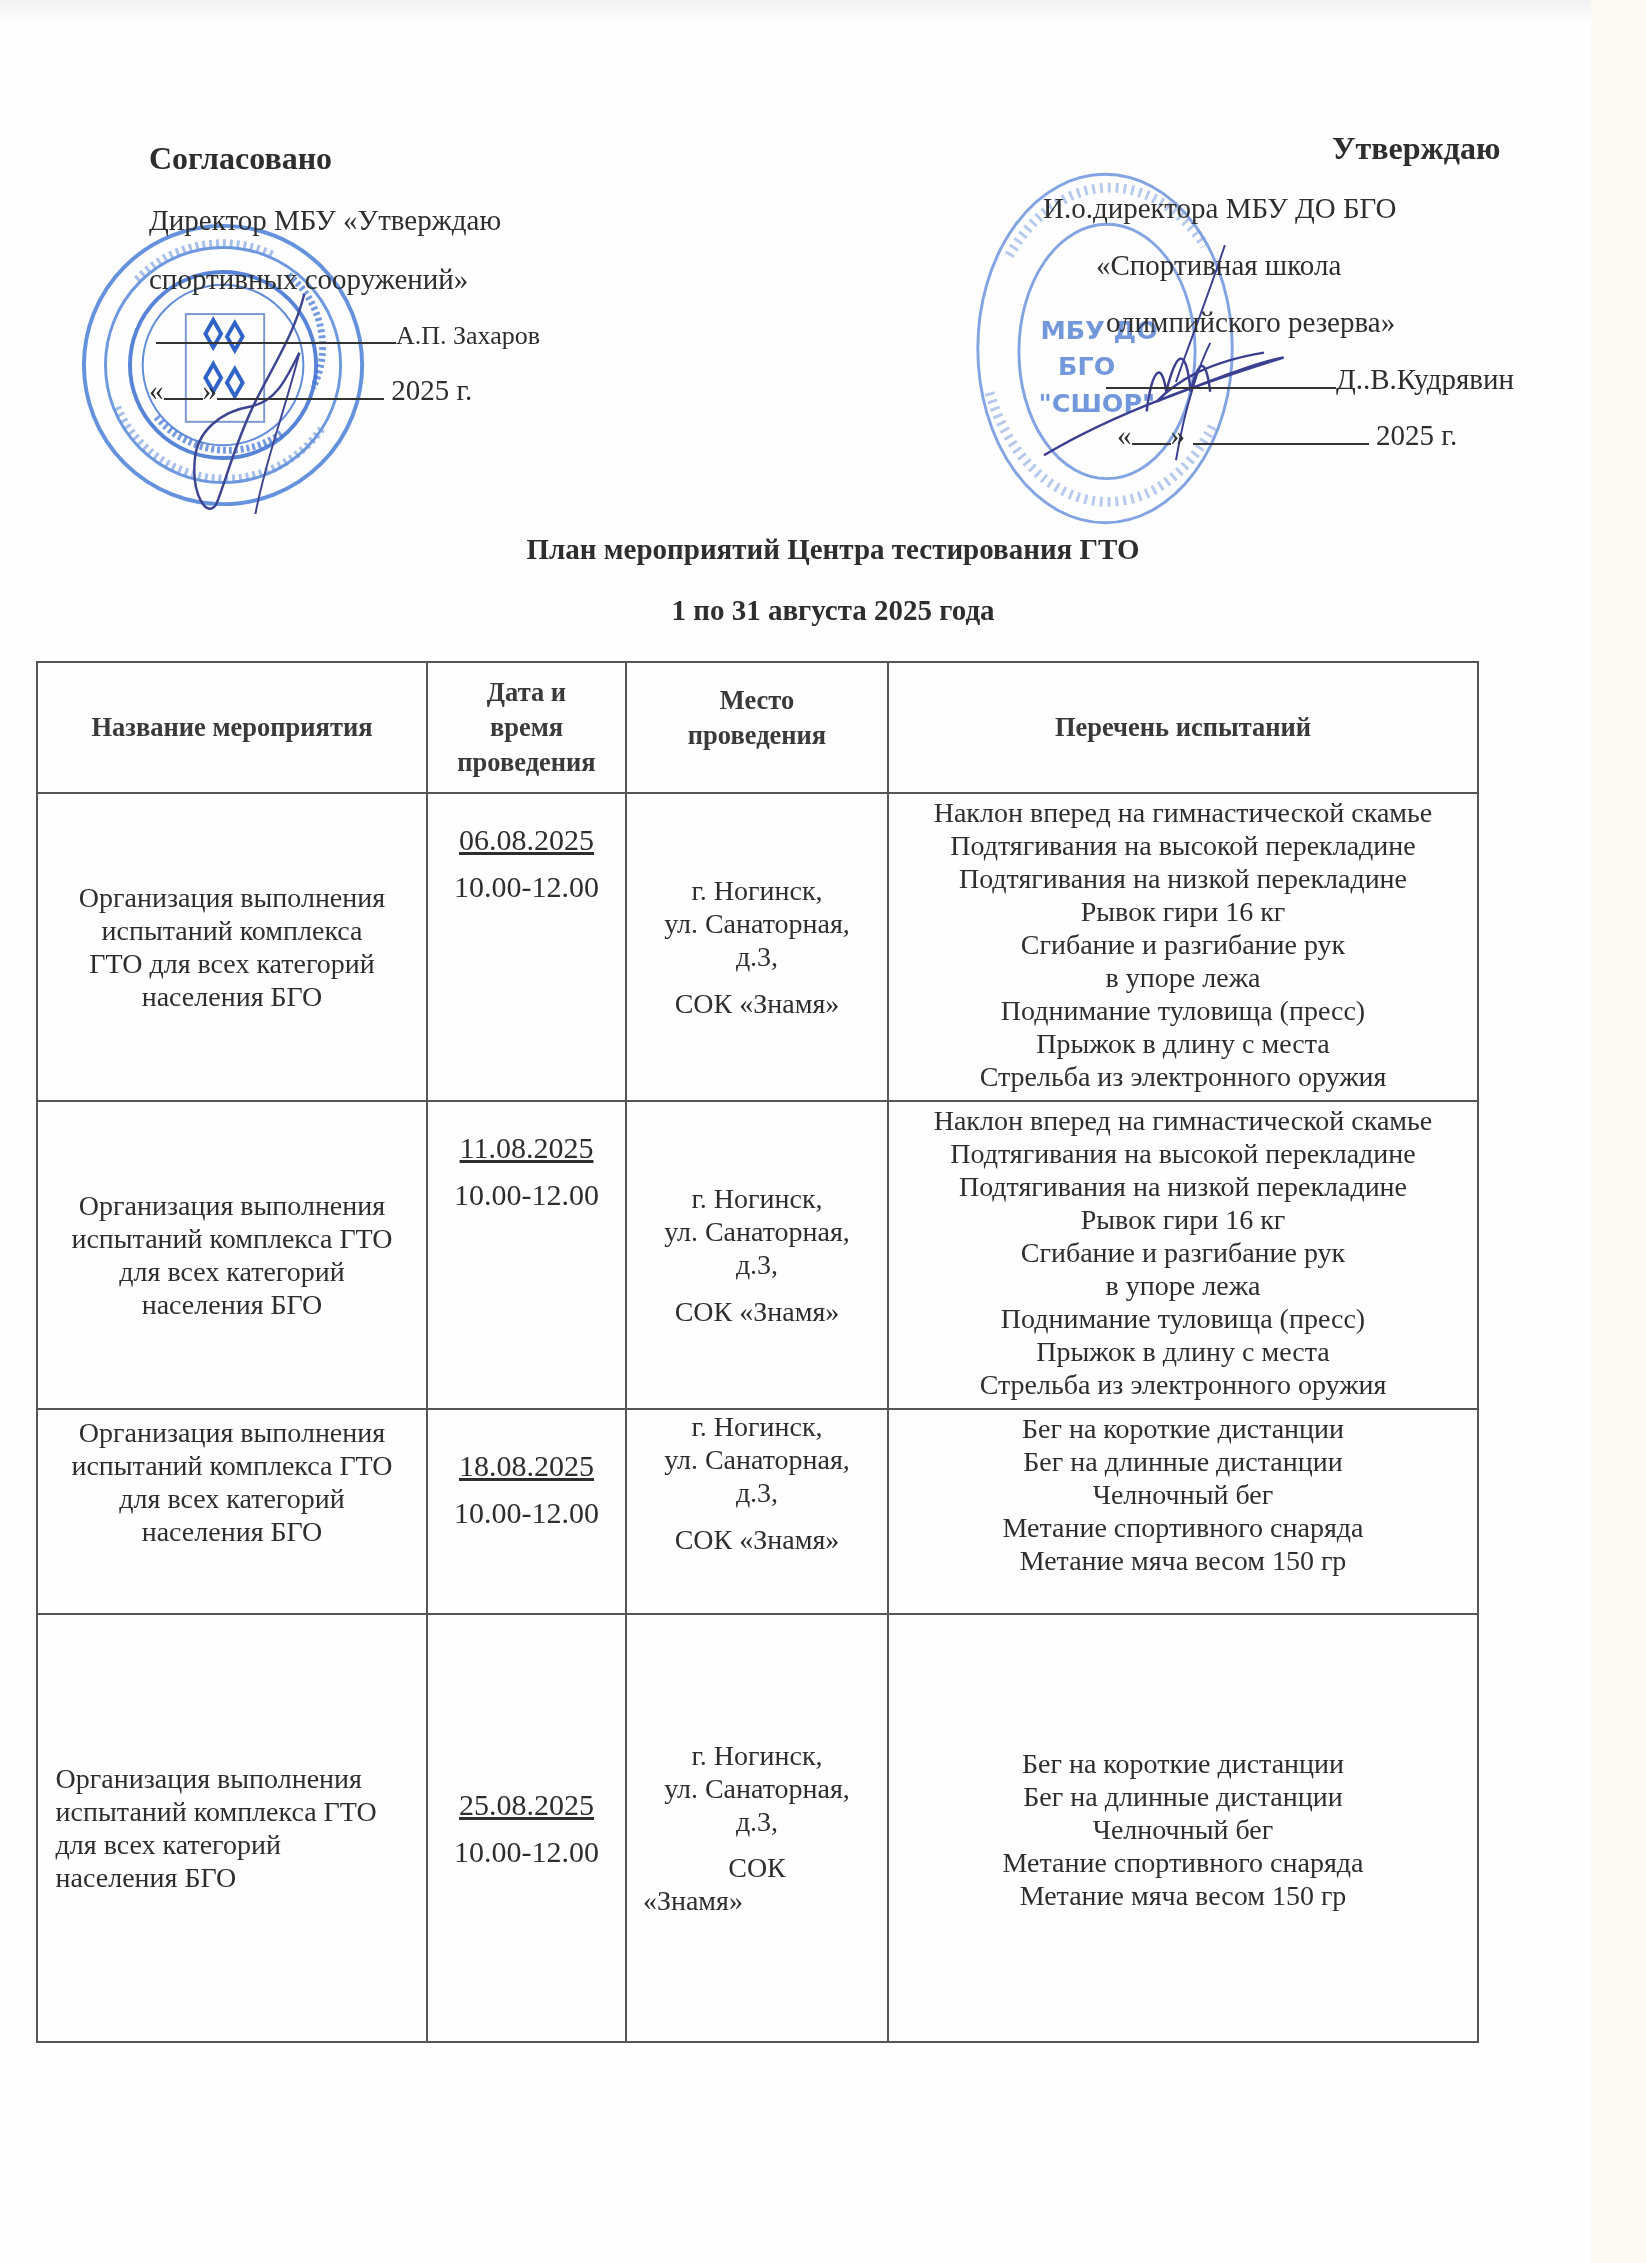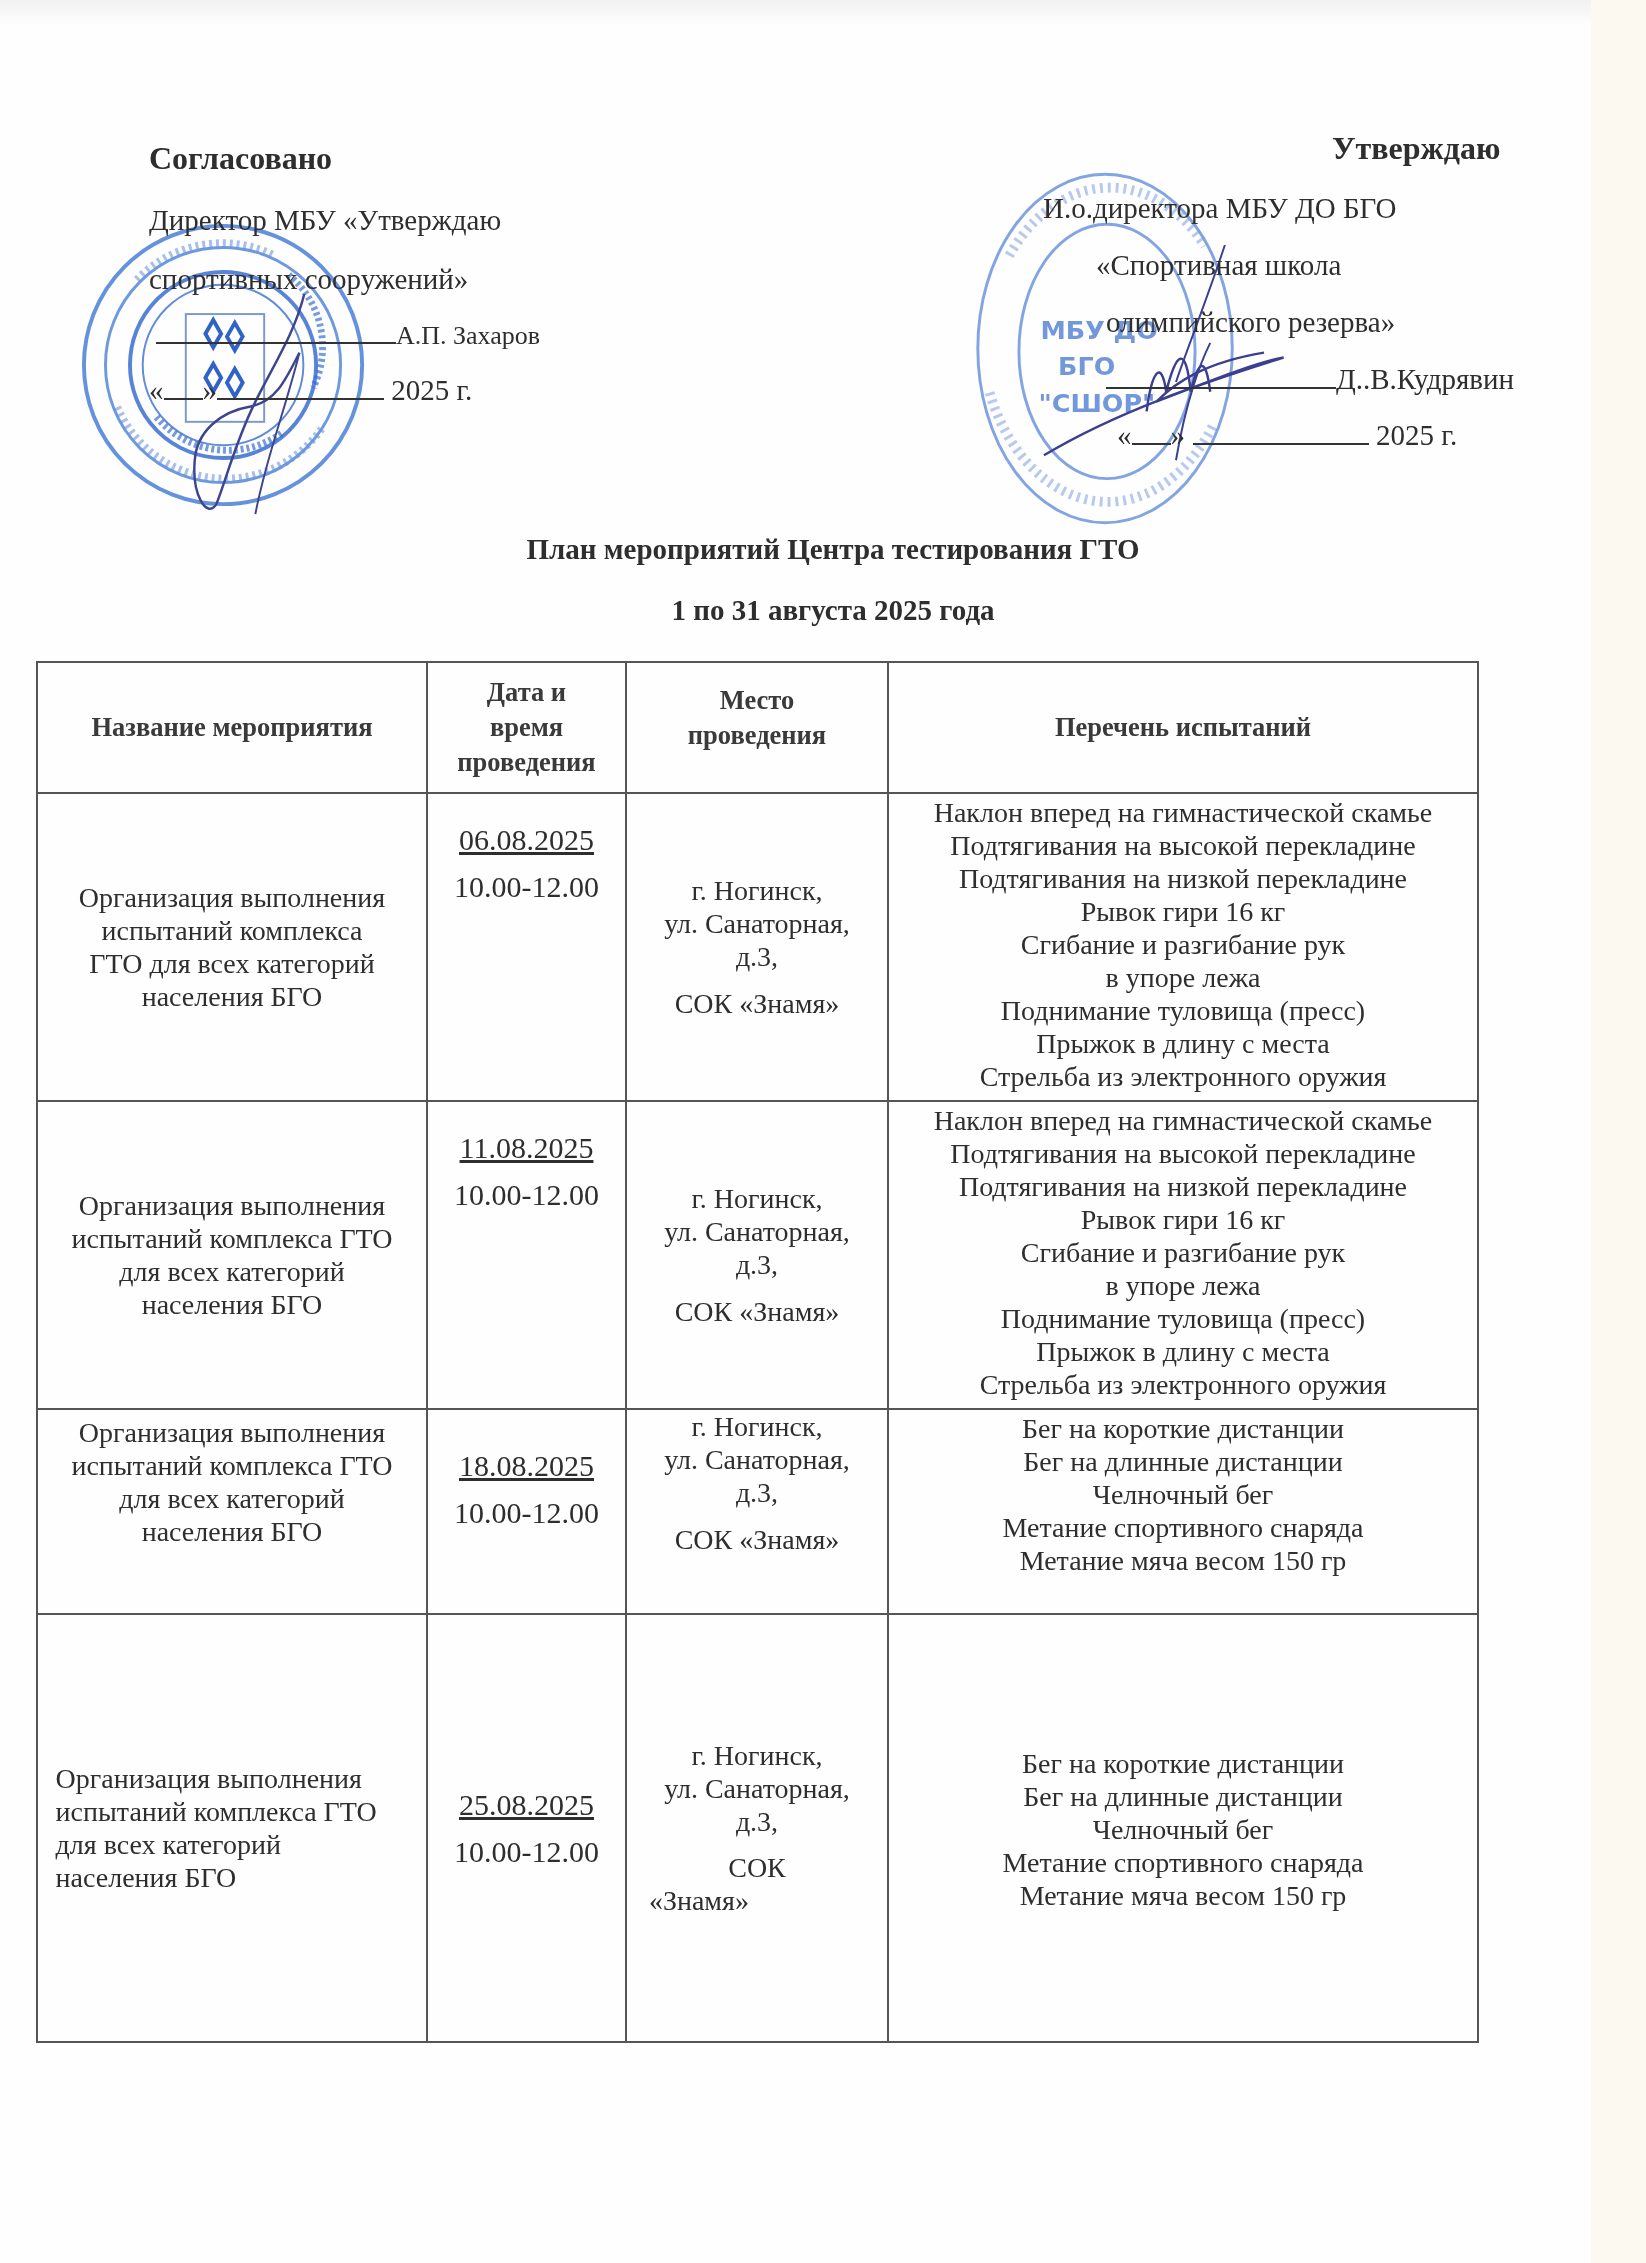--- a/index.html
+++ b/index.html
@@ -41,21 +41,21 @@
   .doc-title-1 { top: 533px; }
   .doc-title-2 { top: 594px; }
 
   
   .plan-table {
     position: absolute; left: 36px; top: 661px;
     border-collapse: collapse; table-layout: fixed;
     font-size: 28px; line-height: 33px;
   }
   .plan-table th, .plan-table td {
-    border: 2px solid #555; padding: 0 16px; text-align: center; vertical-align: middle;
+    border: 2px solid #555; padding: 0 10px; text-align: center; vertical-align: middle;
   }
   .plan-table th { font-weight: bold; font-size: 26.5px; line-height: 35px; color: #3a3a3a; }
   .col-name { width: 390px; }
   .col-date { width: 199px; }
   .col-place { width: 262px; }
   .col-tests { width: 590px; }
   .row-h0 { height: 131px; }
   .row-h1 { height: 308px; }
   .row-h2 { height: 308px; }
   .row-h3 { height: 205px; }

